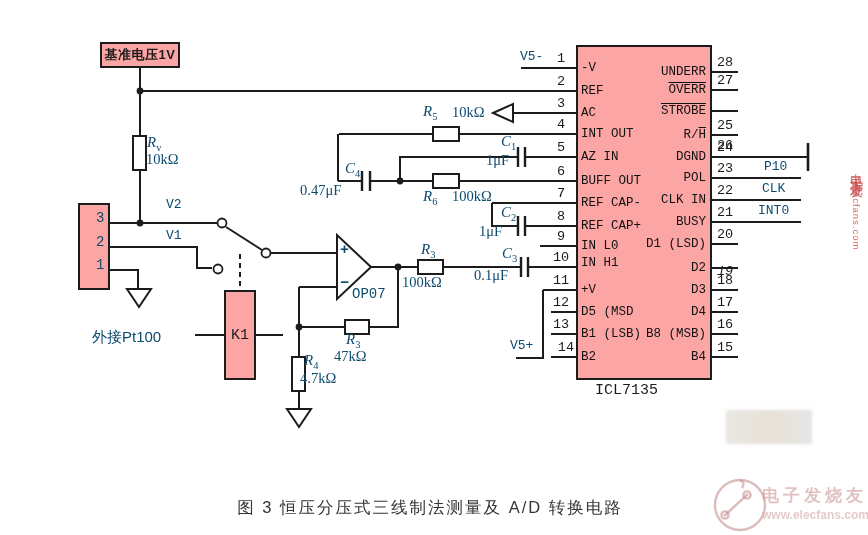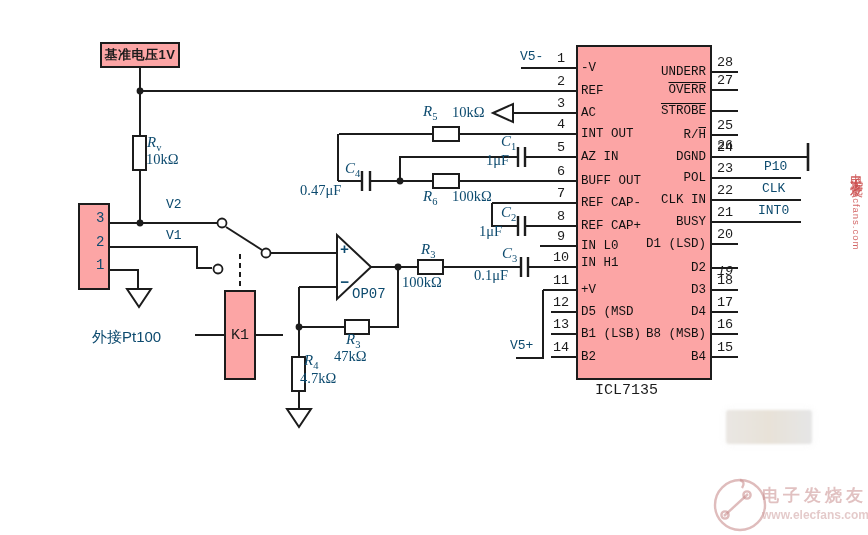--- a/index.html
+++ b/index.html
@@ -306,21 +306,21 @@
       <div class="pinnum L" style="top: 229px;">9</div>
       <div class="pinlab L" style="top: 239px;">IN L0</div>
       <div class="pinnum L" style="top: 250px;">10</div>
       <div class="pinlab L" style="top: 256px; text-align: center;">IN H1</div>
       <div class="pinnum L" style="top: 273px;">11</div>
       <div class="pinlab L" style="top: 283px;">+V</div>
       <div class="pinnum L" style="top: 295px;">12</div>
       <div class="pinlab L" style="top: 305px;">D5 (MSD</div>
       <div class="pinnum L" style="top: 317px;">13</div>
       <div class="pinlab L" style="top: 327px;">B1 (LSB)</div>
-      <div class="pinnum L" style="top: 340px;">14</div>
+      <div class="pinnum L" style="top: 340px; text-align: right;">14</div>
       <div class="pinlab L" style="top: 350px;">B2</div>
       <div class="pinnum R" style="top: 55px;">28</div>
       <div class="pinlab R" style="top: 65px;">UNDERR</div>
       <div class="pinnum R" style="top: 73px;">27</div>
       <div class="pinlab R" style="top: 83px;"><span class="ov">OVERR</span></div>
       <div class="pinnum R" style="top: 94px; margin-top: 44px;">26</div>
       <div class="pinlab R" style="top: 104px;"><span class="ov">STROBE</span></div>
       <div class="pinnum R" style="top: 118px;">25</div>
       <div class="pinlab R" style="top: 128px; text-align: right;">R/<span class="ov">H</span></div>
       <div class="pinnum R" style="top: 140px;">24</div>
@@ -338,20 +338,21 @@
       <div class="pinnum R" style="top: 273px;">18</div>
       <div class="pinlab R" style="top: 283px;">D3</div>
       <div class="pinnum R" style="top: 295px;">17</div>
       <div class="pinlab R" style="top: 305px;">D4</div>
       <div class="pinnum R" style="top: 317px;">16</div>
       <div class="pinlab R" style="top: 327px;">B8 (MSB)</div>
       <div class="pinnum R" style="top: 340px;">15</div>
       <div class="pinlab R" style="top: 350px;">B4</div>
     </div>
 
+  <div id="caption">图 3 恒压分压式三线制法测量及 A/D 转换电路</div>
 
   <div id="blurbox"></div>
   <div id="wm-corner">
     <div id="wm-cn">电子发烧友</div>
     <div id="wm-url">www.elecfans.com</div>
   </div>
   <div id="wm-side">
     <span class="s1">电子发烧友</span>
     <span class="s2">elecfans.com</span>
   </div>

